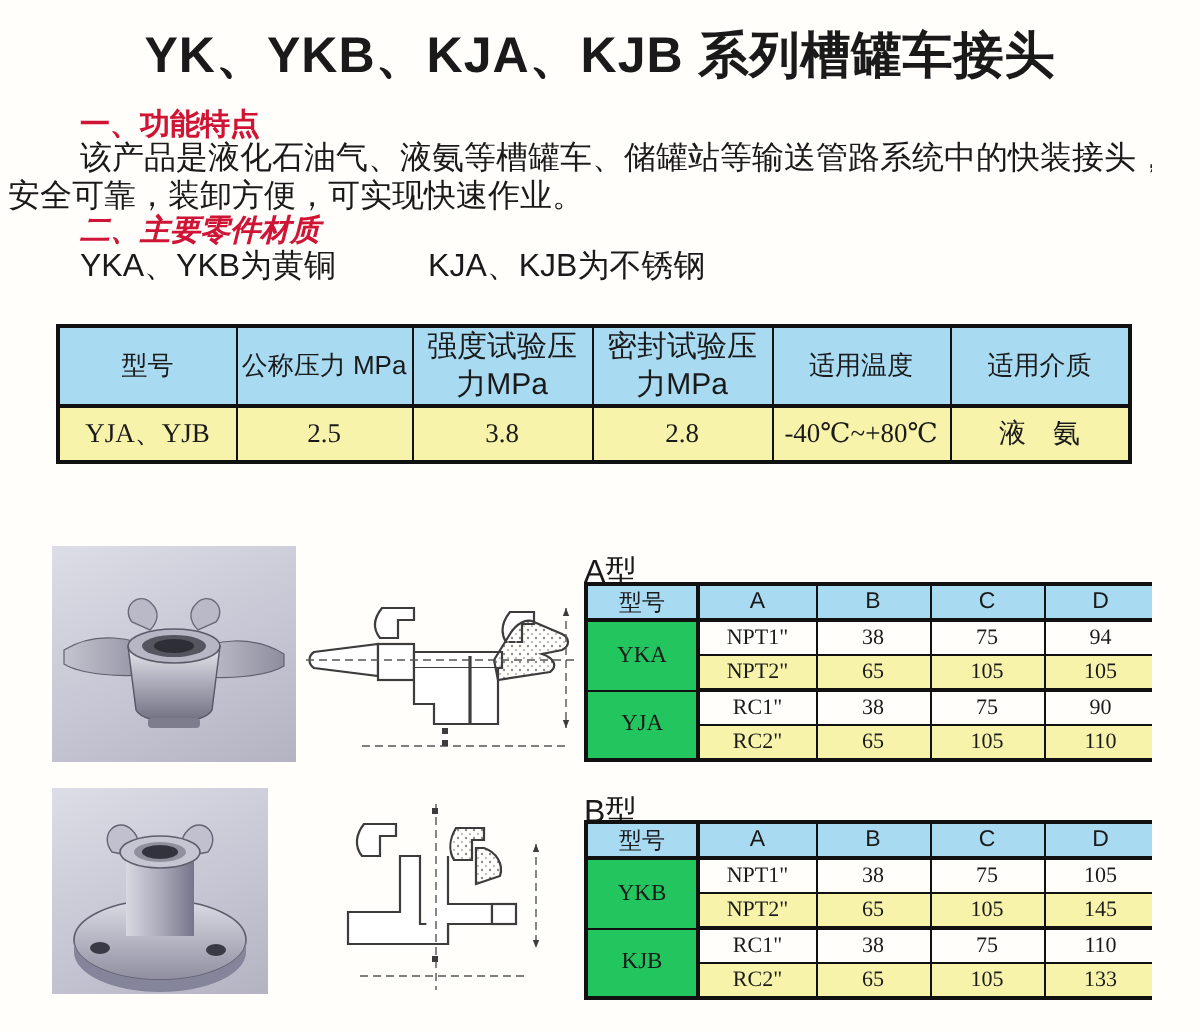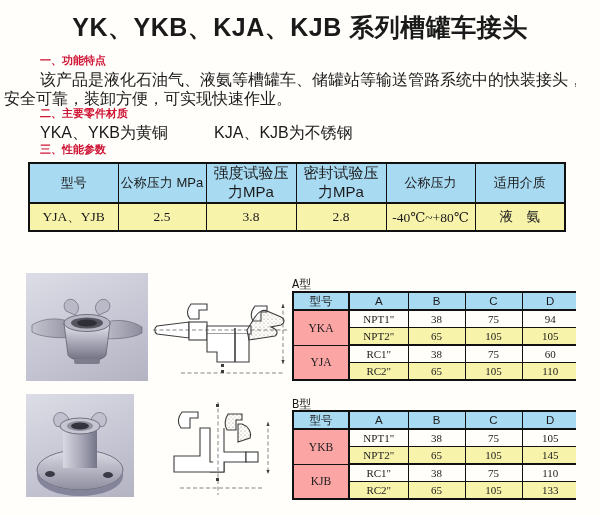--- a/index.html
+++ b/index.html
@@ -15,23 +15,23 @@
     background:#fffefa;
     font-family:"Liberation Sans","DejaVu Sans",sans-serif;
     color:var(--ink);
   }
   .page{position:relative;width:576px;height:516px;overflow:hidden;}
 
   .title{
     position:absolute;top:11px;left:0;width:600px;
     text-align:center;font-size:25px;font-weight:bold;letter-spacing:.5px;
   }
-  .h-red{position:absolute;color:var(--red);font-weight:bold;font-size:11px;white-space:nowrap;}
+  .h-red{position:absolute;color:var(--red);font-weight:bold;font-size:15px;white-space:nowrap;}
   #h1{left:40px;top:53px;}
-  #h2{left:40px;top:106px;}
+  #h2{left:40px;top:106px;font-style:italic;}
   #h3{left:40px;top:142px;}
   #h4{left:40px;top:254px;}
 
   .para{
     position:absolute;left:4px;top:70px;width:593px;
     font-size:16px;line-height:19px;text-indent:36px;
   }
   .materials{position:absolute;left:40px;top:123px;font-size:16px;white-space:nowrap;}
   .materials .left-part{display:inline-block;margin-right:46px;}
 
@@ -57,25 +57,25 @@
   #table-b{left:292px;top:410px;}
   .dim th{
     background:var(--hdr-blue);height:16px;font-size:11.5px;font-weight:normal;
     border-bottom:2px solid var(--line);
   }
   .dim td{
     height:16px;font-size:11px;
     font-family:"Liberation Serif","DejaVu Serif",serif;
   }
   .dim th:first-child,.dim td.model{border-right:2px solid var(--line);}
-  .dim td.model{background:#fca5a5;font-size:11.5px;}
+  .dim td.model{background:#22c55e;font-size:11.5px;}
   .dim tr.yellow td{background:var(--row-yellow);}
   .dim tr.gend td{border-bottom:2px solid var(--line);}
 
-  .dim-label{position:absolute;font-size:12px;font-family:Liberation Mono, monospace;}
+  .dim-label{position:absolute;font-size:16px;font-family:Liberation Sans, sans-serif;}
   #label-a{left:292px;top:276px;}
   #label-b{left:292px;top:396px;}
 
   
   .photo{
     position:absolute;
     background:linear-gradient(155deg,#dddde7 0%,#c6c6d4 55%,#b3b3c2 100%);
   }
   #photo-a{left:26px;top:273px;width:122px;height:108px;}
   #photo-b{left:26px;top:394px;width:108px;height:103px;}
@@ -94,38 +94,37 @@
   <div class="title">YK、YKB、KJA、KJB 系列槽罐车接头</div>
 
   <div class="h-red" id="h1">一、功能特点</div>
   <div class="para">该产品是液化石油气、液氨等槽罐车、储罐站等输送管路系统中的快装接头，安全可靠，装卸方便，可实现快速作业。</div>
 
   <div class="h-red" id="h2">二、主要零件材质</div>
   <div class="materials">
     <span class="left-part">YKA、YKB为黄铜</span><span>KJA、KJB为不锈钢</span>
   </div>
 
-  <div class="h-red" id="h3">三、性能参数</div>
 
   <table class="perf">
     <colgroup>
         <col style="width:89px">
         <col style="width:88px">
         <col style="width:90px">
         <col style="width:90px">
         <col style="width:89px">
         <col style="width:90px">
       </colgroup>
     <thead>
       <tr>
         <th>型号</th>
         <th>公称压力 MPa</th>
         <th class="sm">强度试验压力MPa</th>
         <th class="sm">密封试验压力MPa</th>
-        <th>公称压力</th>
+        <th>适用温度</th>
         <th>适用介质</th>
       </tr>
     </thead>
     <tbody>
       <tr class="yellow">
         <td>YJA、YJB</td>
         <td>2.5</td>
         <td>3.8</td>
         <td>2.8</td>
         <td>-40℃~+80℃</td>
@@ -221,21 +220,21 @@
       <td>NPT2"</td>
       <td>65</td>
       <td>105</td>
       <td>105</td>
     </tr>
     <tr>
       <td class="model" rowspan="2">YJA</td>
       <td>RC1"</td>
       <td>38</td>
       <td>75</td>
-      <td>60</td>
+      <td>90</td>
     </tr>
     <tr class="yellow">
       <td>RC2"</td>
       <td>65</td>
       <td>105</td>
       <td>110</td>
     </tr>
   </tbody>
     </table>
 

